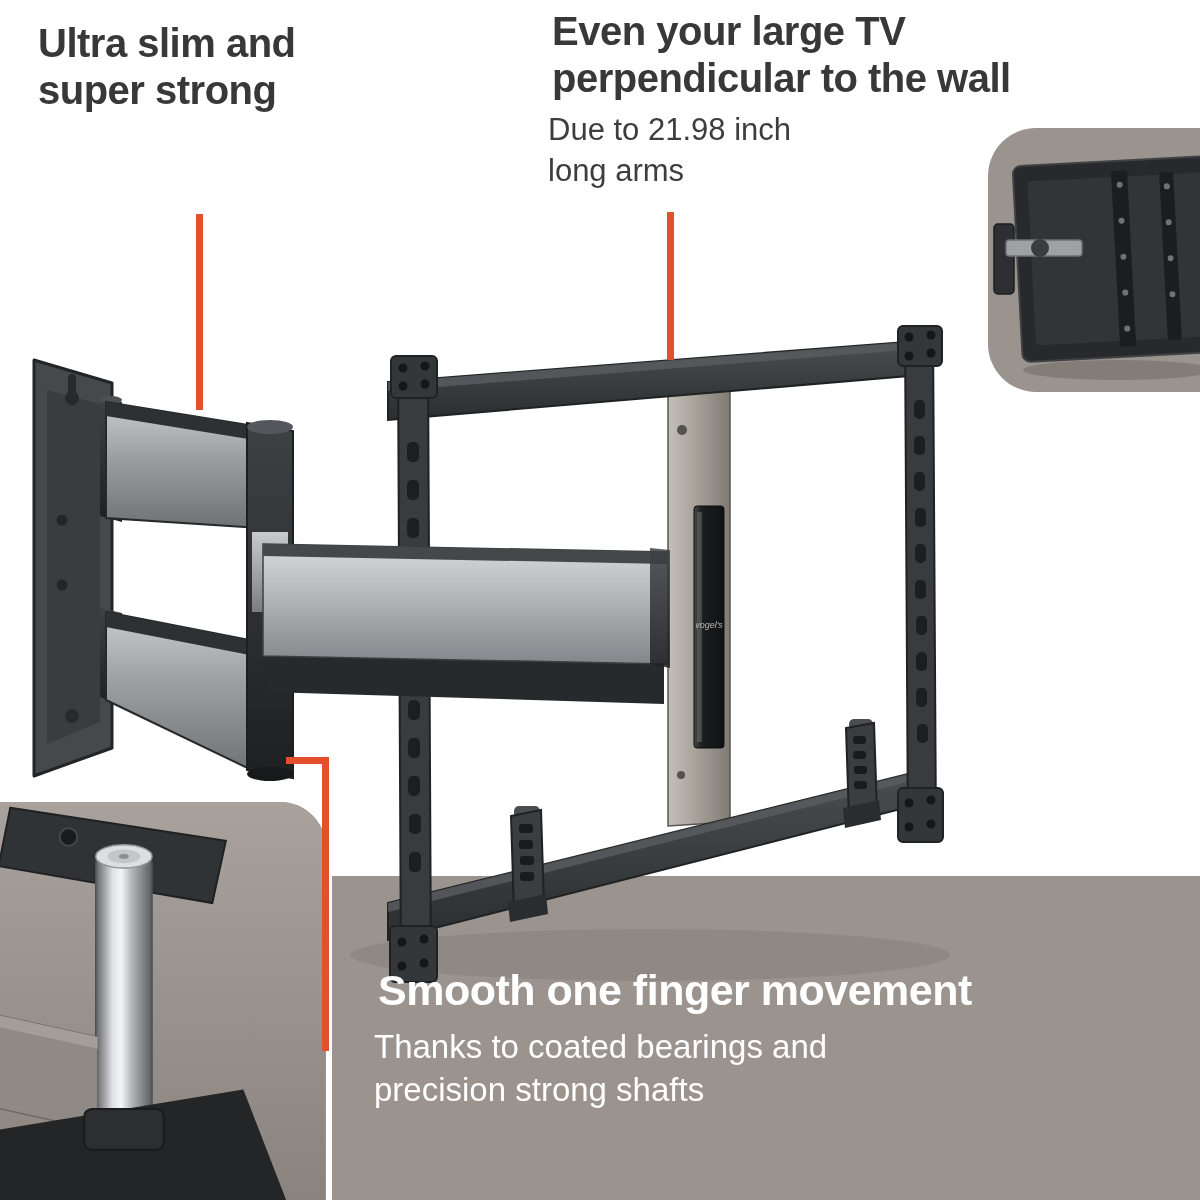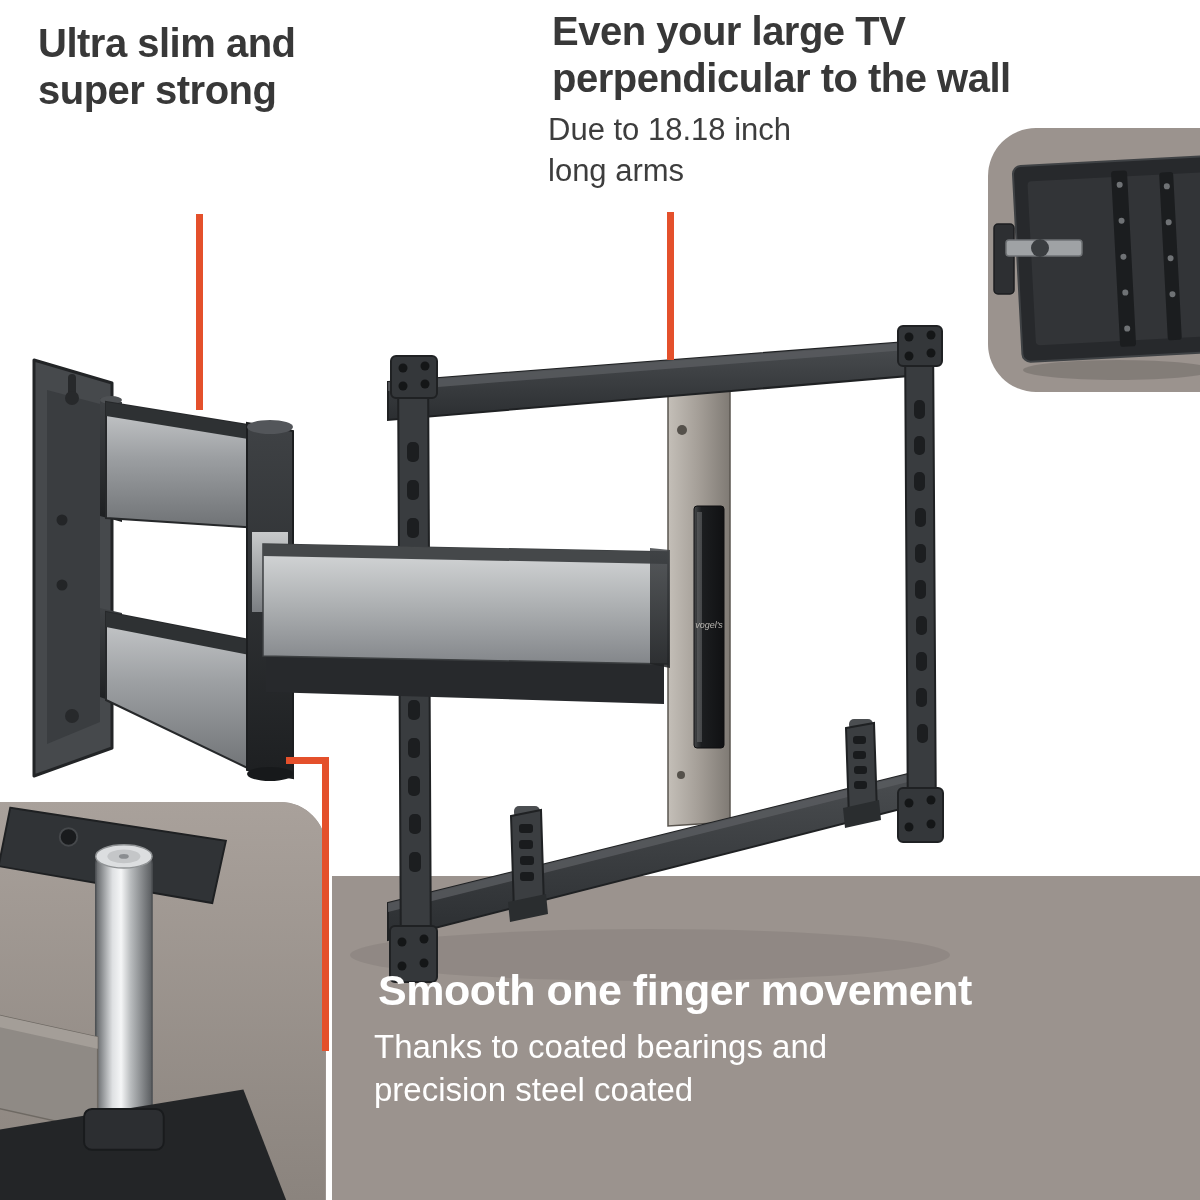--- a/index.html
+++ b/index.html
@@ -265,23 +265,23 @@
   <div class="callout-line line-smooth-v"></div>
 
   <div class="callout callout-slim">
     <h2>Ultra slim and
 super strong</h2>
   </div>
 
   <div class="callout callout-arms">
     <h2>Even your large TV
 perpendicular to the wall</h2>
-    <p>Due to 18.18 inch
+    <p>Due to 21.98 inch
 long arms</p>
   </div>
 
   <div class="callout callout-smooth">
     <h2>Smooth one finger movement</h2>
     <p>Thanks to coated bearings and
-precision steel coated</p>
+precision strong shafts</p>
   </div>
 
 </div>
 
 </body></html>

